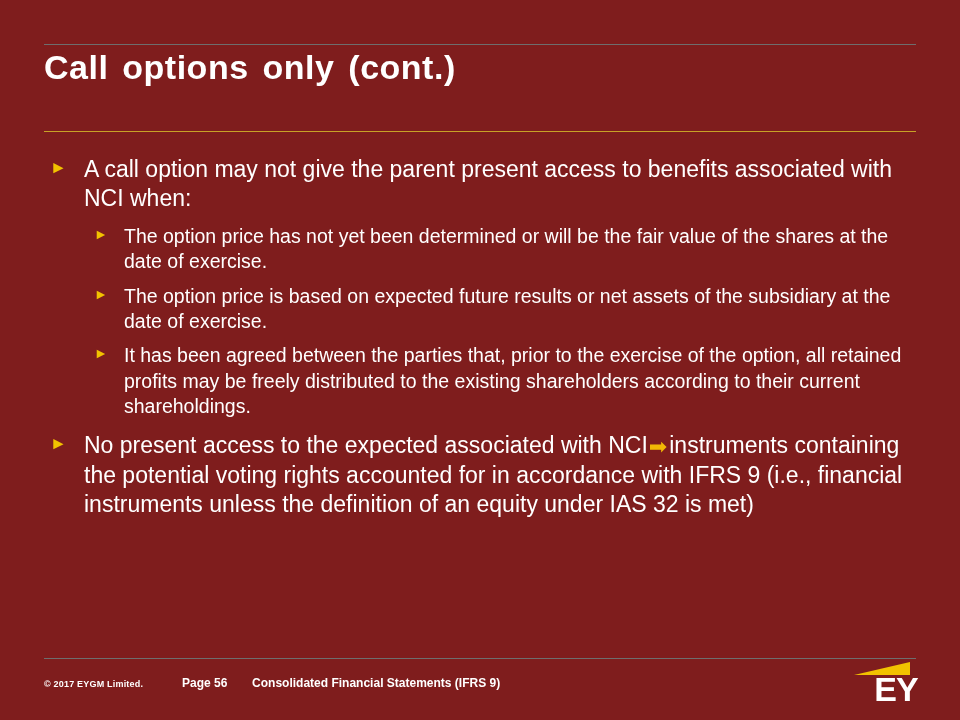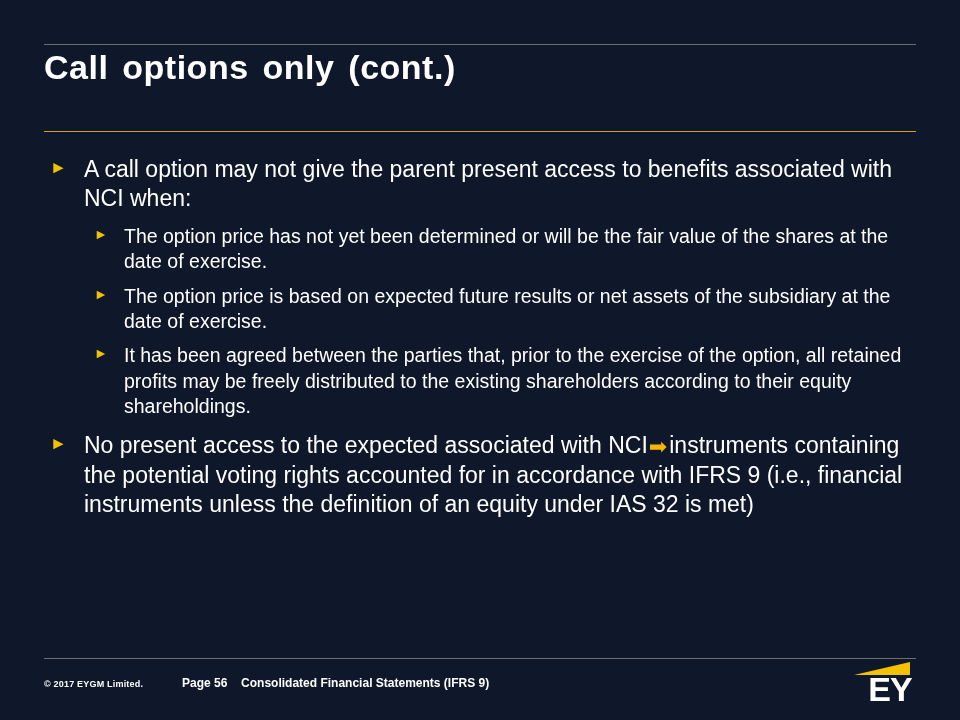--- a/index.html
+++ b/index.html
@@ -6,21 +6,21 @@
   html, body {
     width: 960px;
     height: 720px;
     background: #ffffff;
     font-family: "Liberation Sans", sans-serif;
   }
   .slide {
     position: relative;
     width: 960px;
     height: 720px;
-    background: #0f172a;
+    background: #7f1d1d;
     overflow: hidden;
   }
   .title-rule-top {
     position: absolute;
     left: 44px;
     top: 44px;
     width: 872px;
     height: 1px;
     background: #6e6e6e;
   }
@@ -120,37 +120,37 @@
   .footer .copyright {
     display: inline-block;
     font-size: 9px;
     margin-right: 36px;
     letter-spacing: 0.2px;
     text-align: center;
   }
   .footer .pagenum {
     display: inline-block;
     font-size: 12px;
-    margin-right: 11px;
+    margin-right: 22px;
   }
   .footer .deck {
     display: inline-block;
     font-size: 12px;
   }
 
   .logo {
     position: absolute;
     right: 42px;
     top: 660px;
     width: 72px;
     height: 48px;
   }
   .logo .ey-text {
     position: absolute;
-    left: 8px;
+    left: 14px;
     top: 12px;
     width: 72px;
     text-align: center;
     font-size: 34px;
     font-weight: bold;
     color: #ffffff;
     letter-spacing: -1px;
     line-height: 1;
   }
   .logo .ey-swoosh {
@@ -186,21 +186,21 @@
         <li class="lvl2">
           <span class="bullet">►</span>
           <span>The option price has not yet been determined or will be the fair value of the shares at the date of exercise.</span>
         </li>
         <li class="lvl2">
           <span class="bullet">►</span>
           <span>The option price is based on expected future results or net assets of the subsidiary at the date of exercise.</span>
         </li>
         <li class="lvl2">
           <span class="bullet">►</span>
-          <span>It has been agreed between the parties that, prior to the exercise of the option, all retained profits may be freely distributed to the existing shareholders according to their equity shareholdings.</span>
+          <span>It has been agreed between the parties that, prior to the exercise of the option, all retained profits may be freely distributed to the existing shareholders according to their current shareholdings.</span>
         </li>
       </ul>
 
       <li class="lvl1">
         <span class="bullet">►</span>
         <span>No present access to the expected associated with NCI</span><span class="arrow-inline">➡</span><span>instruments containing the potential voting rights accounted for in accordance with IFRS 9 (i.e., financial instruments unless the definition of an equity under IAS 32 is met)</span>
       </li>
 
     </ul>
   </div>

